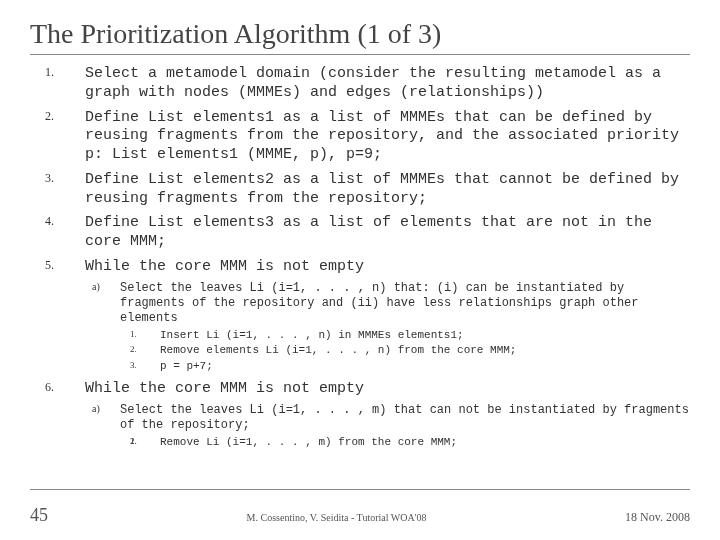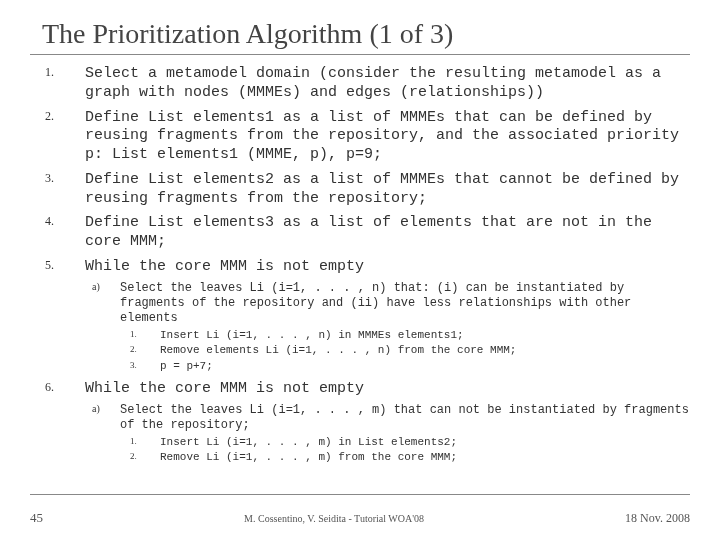--- a/index.html
+++ b/index.html
@@ -15,21 +15,21 @@
   }
   .slide {
     padding: 18px 30px 10px 30px;
     box-sizing: border-box;
     height: 100%;
     position: relative;
   }
   .title {
     font-size: 28px;
     color: #444;
-    margin: 0 0 4px 12px;
+    margin: 0 0 4px 0;
     font-weight: normal;
     font-family: Georgia, serif;
   }
   .rule {
     border: none;
     border-top: 1px solid #888;
     margin: 2px 0 10px 0;
   }
   .mono {
     font-family: 'Courier New', Courier, monospace;
@@ -77,21 +77,21 @@
   .footer-rule {
     border: none;
     border-top: 1px solid #888;
     margin: 0 0 6px 0;
   }
   .footer-row {
     display: flex;
     justify-content: space-between;
     align-items: baseline;
   }
-  .slidenum { font-size: 13px; margin-top: 9px; }
+  .slidenum { font-size: 18px; margin-top: 9px; }
   .credit { font-size: 10px; }
   .date { font-size: 12px; }
 </style>
 </head>
 <body>
 
 <div class="slide">
   <h1 class="title">The Prioritization Algorithm (1 of 3)</h1>
   <hr class="rule">
 
@@ -117,21 +117,21 @@
       <span>Define List elements3 as a list of elements that are not in the core MMM;</span>
     </div>
 
     <div class="item">
       <span class="num">5.</span>
       <span>While the core MMM is not empty</span>
 
       <div class="sublist">
         <div class="item">
           <span class="num">a)</span>
-          <span>Select the leaves Li (i=1, . . . , n) that: (i) can be instantiated by fragments of the repository and (ii) have less relationships with other elements</span>
+          <span>Select the leaves Li (i=1, . . . , n) that: (i) can be instantiated by fragments of the repository and (ii) have less relationships graph other elements</span>
 
           <div class="subsublist">
             <div class="item">
               <span class="num">1.</span>
               <span>Insert Li (i=1, . . . , n) in MMMEs elements1;</span>
             </div>
             <div class="item">
               <span class="num">2.</span>
               <span>Remove elements Li (i=1, . . . , n) from the core MMM;</span>
             </div>
@@ -149,21 +149,20 @@
       <span>While the core MMM is not empty</span>
 
       <div class="sublist">
         <div class="item">
           <span class="num">a)</span>
           <span>Select the leaves Li (i=1, . . . , m) that can not be instantiated by fragments of the repository;</span>
 
           <div class="subsublist">
             <div class="item">
               <span class="num">1.</span>
-              <span>Insert Li (i=1, . . . , m) in List elements2;</span>
             </div>
             <div class="item">
               <span class="num">2.</span>
               <span>Remove Li (i=1, . . . , m) from the core MMM;</span>
             </div>
           </div>
         </div>
       </div>
     </div>
 

